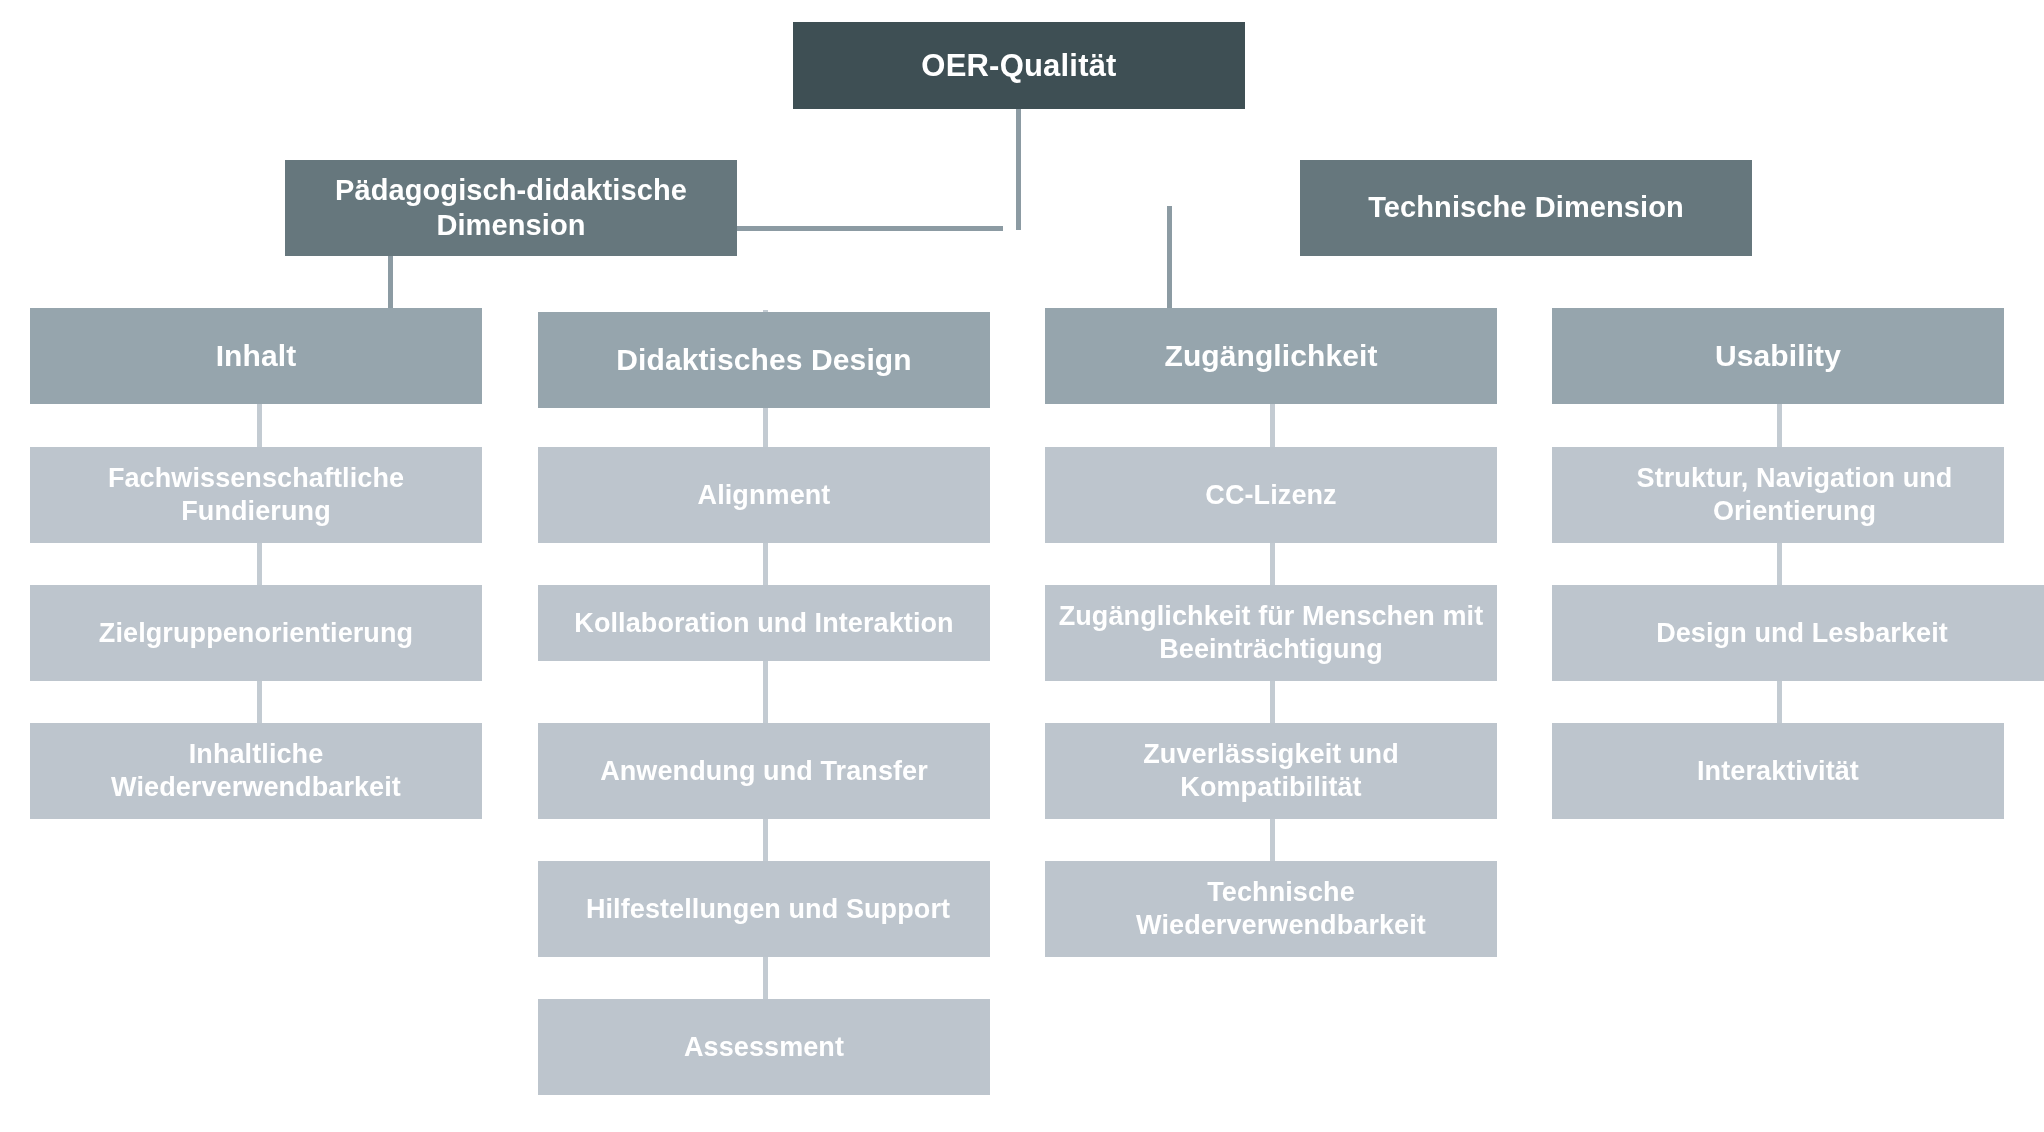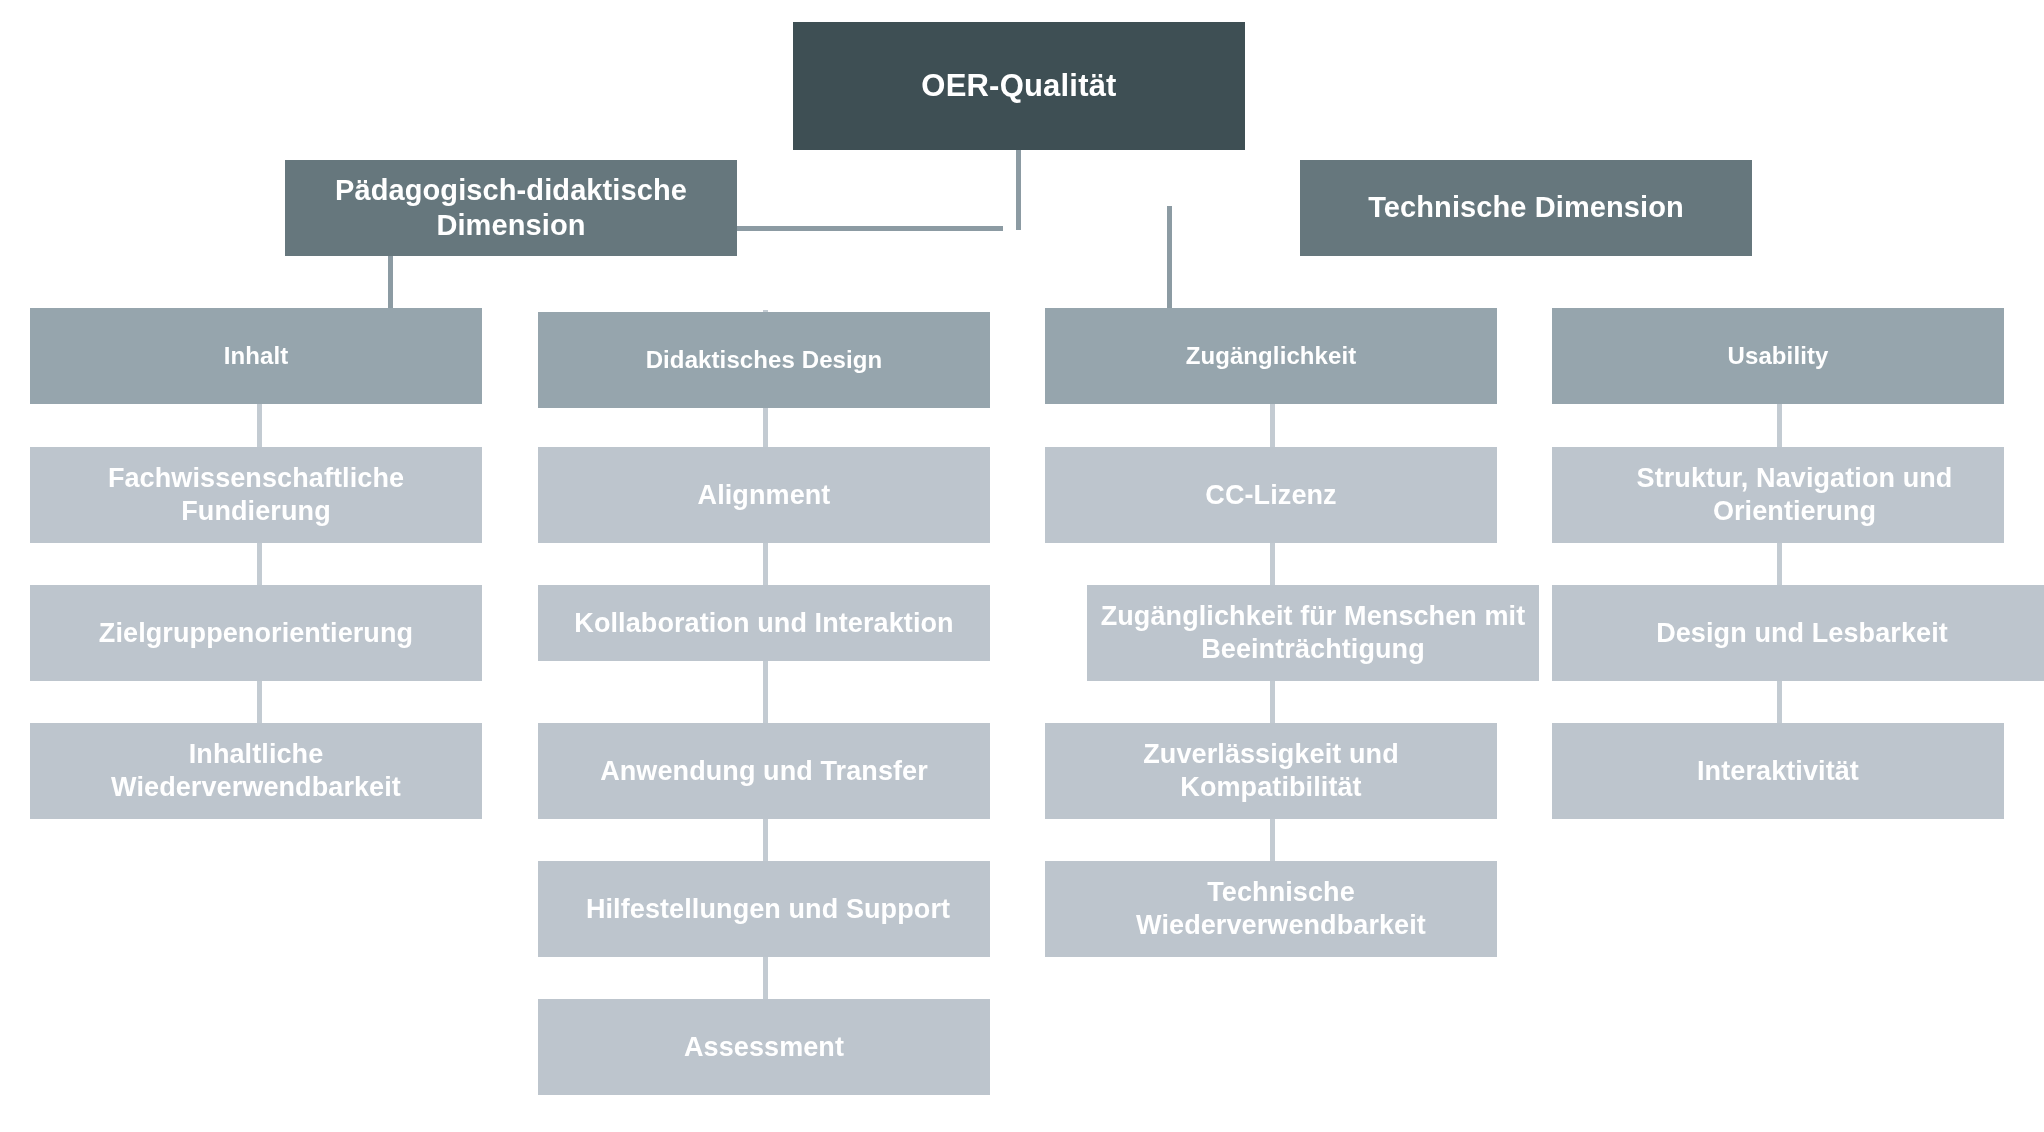--- a/index.html
+++ b/index.html
@@ -40,21 +40,21 @@
     font-size: 31px;
     letter-spacing: 0.2px;
   }
   .lvl-dim {
     background: #66777d;
     font-size: 29px;
     letter-spacing: 0.1px;
   }
   .lvl-cat {
     background: #96a5ad;
-    font-size: 24px;
+    font-size: 30px;
     letter-spacing: 0.1px;
   }
   .lvl-leaf {
     background: #bdc5cd;
     font-size: 27px;
     letter-spacing: 0.1px;
   }
   .conn {
     position: absolute;
     background: #8c9ba3;
@@ -77,21 +77,21 @@
   <div class="conn conn-h" style="left:368px; top:358px; width:46px;"></div>
 
   <div class="conn conn-v" style="left:1167px; top:206px; height:156px;"></div>
   <div class="conn conn-h" style="left:1147px; top:358px; width:46px;"></div>
 
   <div class="conn conn-v conn-light" style="left:257px; top:310px; height:440px;"></div>
   <div class="conn conn-v conn-light" style="left:763px; top:310px; height:713px;"></div>
   <div class="conn conn-v conn-light" style="left:1270px; top:310px; height:576px;"></div>
   <div class="conn conn-v conn-light" style="left:1777px; top:310px; height:440px;"></div>
 
-  <div class="node lvl-root" style="left:793px; top:22px; width:452px; height:128px;">
+  <div class="node lvl-root" style="left:793px; top:22px; width:452px; height:87px;">
     <span>OER-Qualität</span>
   </div>
 
   <div class="node lvl-dim" style="left:285px; top:160px; width:452px; height:96px;">
     <span>Pädagogisch-didaktische Dimension</span>
   </div>
   <div class="node lvl-dim" style="left:1300px; top:160px; width:452px; height:96px;">
     <span>Technische Dimension</span>
   </div>
 
@@ -130,21 +130,21 @@
   <div class="node lvl-leaf" style="left:538px; top:861px; width:452px; height:96px;padding-left:18px;">
     <span>Hilfestellungen und Support</span>
   </div>
   <div class="node lvl-leaf" style="left:538px; top:999px; width:452px; height:96px;">
     <span>Assessment</span>
   </div>
 
   <div class="node lvl-leaf" style="left:1045px; top:447px; width:452px; height:96px;">
     <span>CC-Lizenz</span>
   </div>
-  <div class="node lvl-leaf" style="left:1087px; top:585px; width:452px; height:96px;">
+  <div class="node lvl-leaf" style="left:1045px; top:585px; width:452px; height:96px;">
     <span>Zugänglichkeit für Menschen mit Beeinträchtigung</span>
   </div>
   <div class="node lvl-leaf" style="left:1045px; top:723px; width:452px; height:96px;">
     <span>Zuverlässigkeit und Kompatibilität</span>
   </div>
   <div class="node lvl-leaf" style="left:1045px; top:861px; width:452px; height:96px;padding-left:30px;">
     <span>Technische Wiederverwendbarkeit</span>
   </div>
 
   <div class="node lvl-leaf" style="left:1552px; top:447px; width:452px; height:96px;padding-left:43px;">

